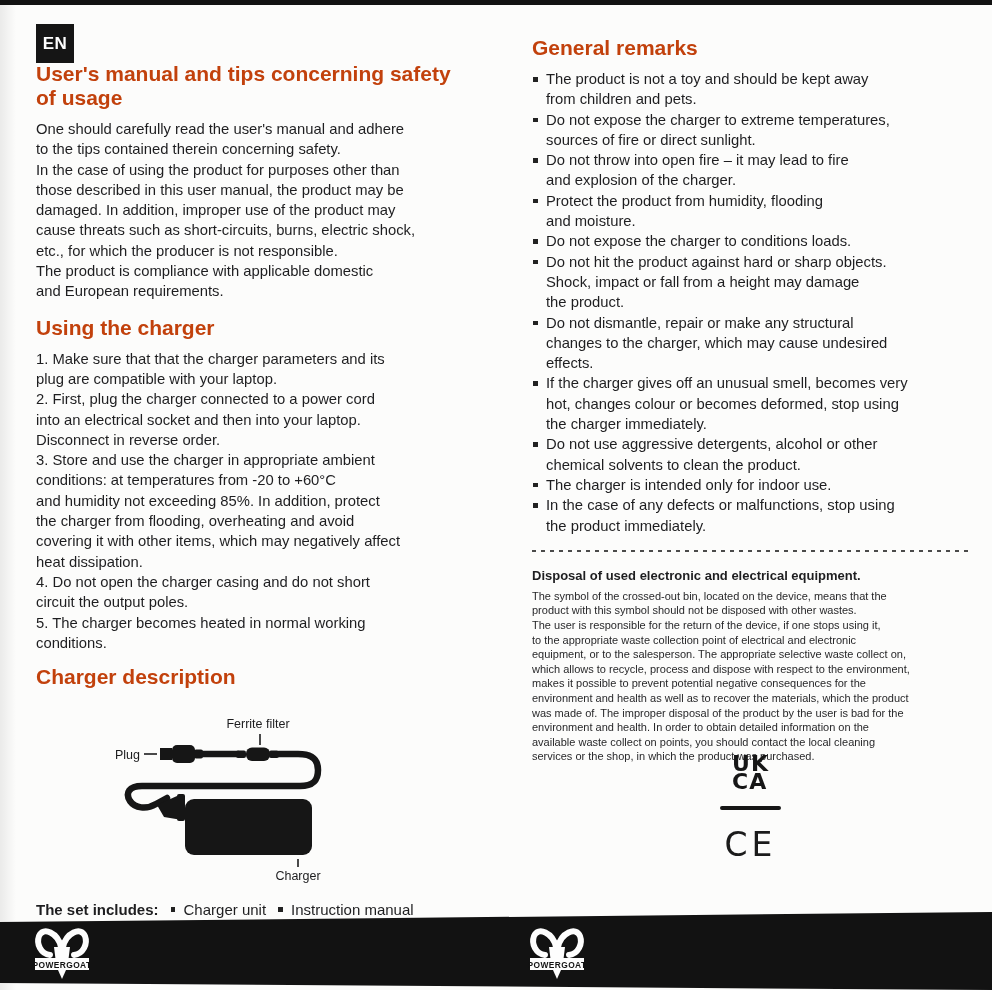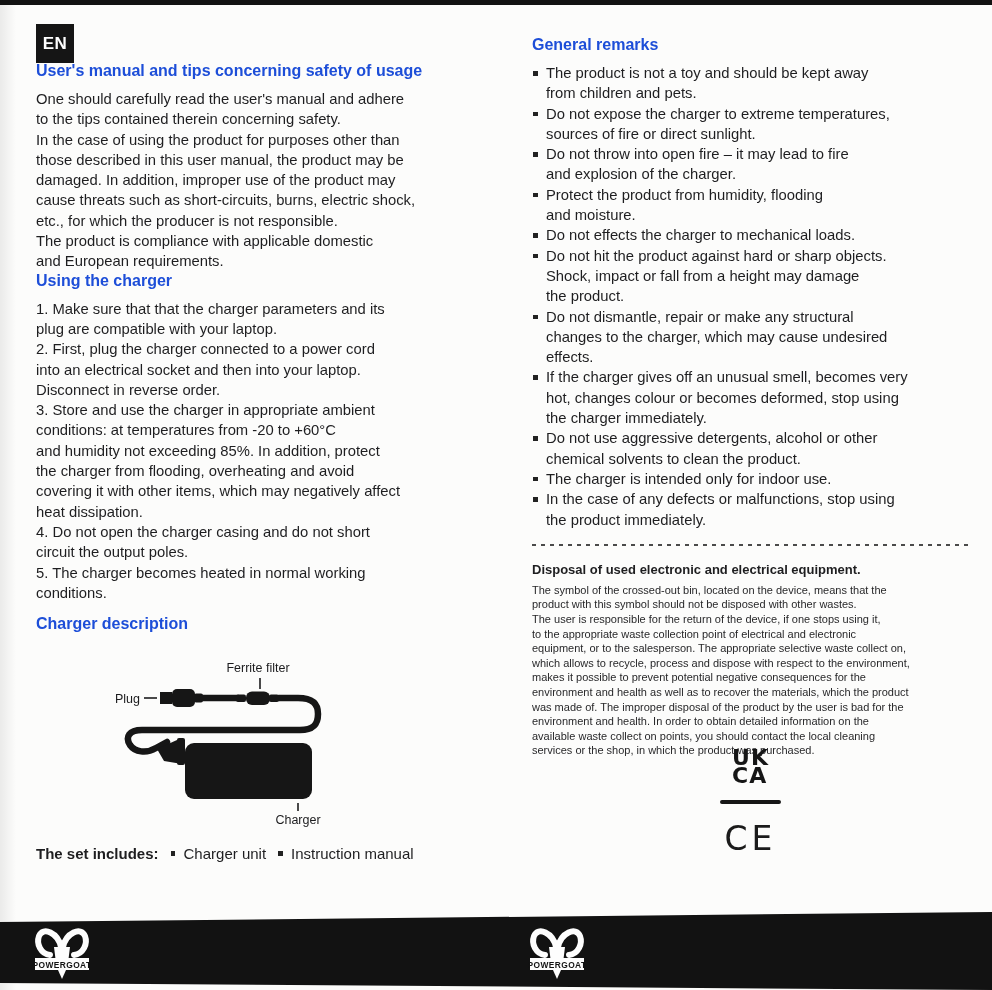--- a/index.html
+++ b/index.html
@@ -12,23 +12,23 @@
     background:linear-gradient(90deg,rgba(0,0,0,.07),rgba(0,0,0,0));pointer-events:none;}
   .top-edge{position:absolute;top:0;left:0;width:100%;height:5px;background:#121212;}
   .lang-badge{
     position:absolute;left:36px;top:24px;width:38px;height:39px;background:#151515;
     color:#fff;font-weight:bold;font-size:17px;display:flex;align-items:center;justify-content:center;
     letter-spacing:.5px;
   }
   .col{position:absolute;}
   .col-left{left:36px;top:62px;width:437px;}
   .col-right{left:532px;top:36px;width:437px;}
-  h2{font-size:16px;font-weight:bold;margin:0 0 9px 0;color:#1d4ed8;}
+  h2{font-size:21px;font-weight:bold;margin:0 0 9px 0;color:#c2410c;}
   .body-text{font-size:14.8px;line-height:20.3px;margin:0;white-space:pre-line;}
-  .sec{}
+  .sec{margin-top:14px;}
   .sec:first-child{margin-top:0;}
   
   ul.remarks{list-style:none;margin:0;padding:0;}
   ul.remarks li{
     position:relative;padding-left:14px;font-size:14.8px;line-height:20.3px;white-space:pre-line;
   }
   ul.remarks li::before{content:"";position:absolute;left:1px;top:8px;width:4.5px;height:4.5px;background:#222;}
   .dash-sep{height:2px;margin-top:14px;
     background:repeating-linear-gradient(90deg,#4a4a4a 0 4px,transparent 4px 9px);}
   .disposal-heading{font-size:13px;font-weight:bold;margin:16px 0 6px 0;}
@@ -139,21 +139,21 @@
     <h2>General remarks</h2>
     <ul class="remarks">
       <li>The product is not a toy and should be kept away
 from children and pets.</li>
       <li>Do not expose the charger to extreme temperatures,
 sources of fire or direct sunlight.</li>
       <li>Do not throw into open fire – it may lead to fire
 and explosion of the charger.</li>
       <li>Protect the product from humidity, flooding
 and moisture.</li>
-      <li>Do not effects the charger to mechanical loads.</li>
+      <li>Do not expose the charger to conditions loads.</li>
       <li>Do not hit the product against hard or sharp objects.
 Shock, impact or fall from a height may damage
 the product.</li>
       <li>Do not dismantle, repair or make any structural
 changes to the charger, which may cause undesired
 effects.</li>
       <li>If the charger gives off an unusual smell, becomes very
 hot, changes colour or becomes deformed, stop using
 the charger immediately.</li>
       <li>Do not use aggressive detergents, alcohol or other

